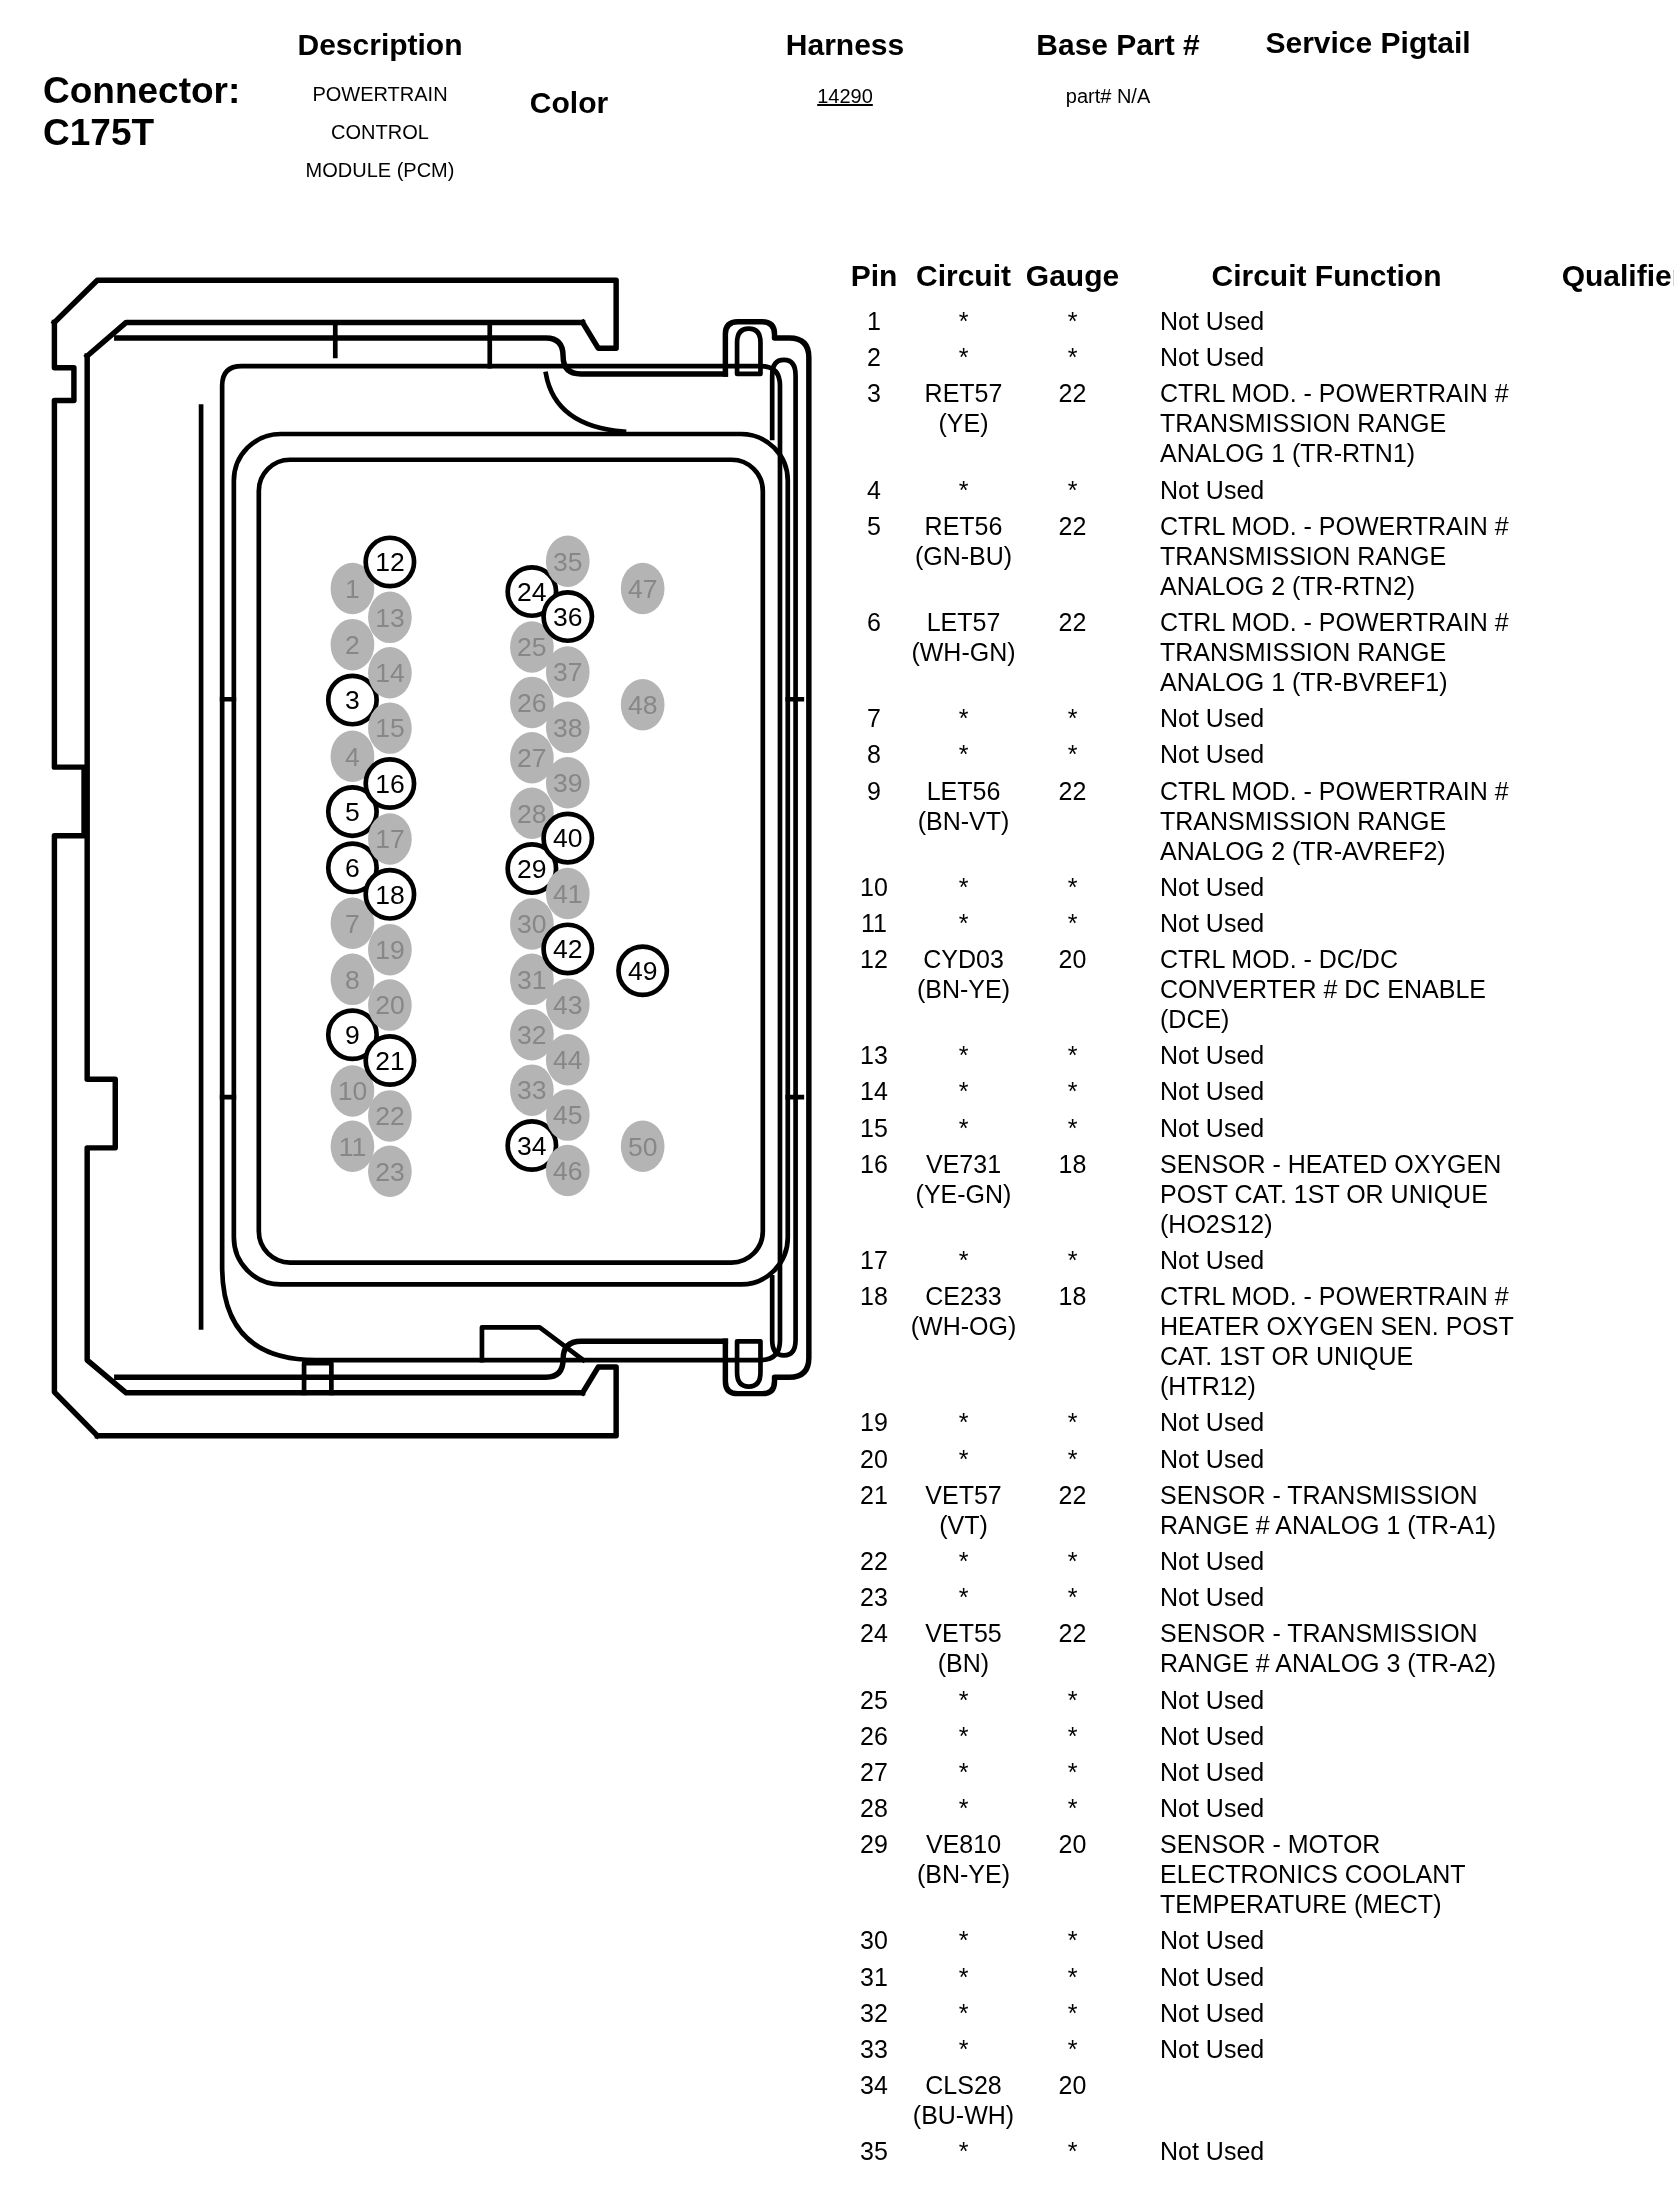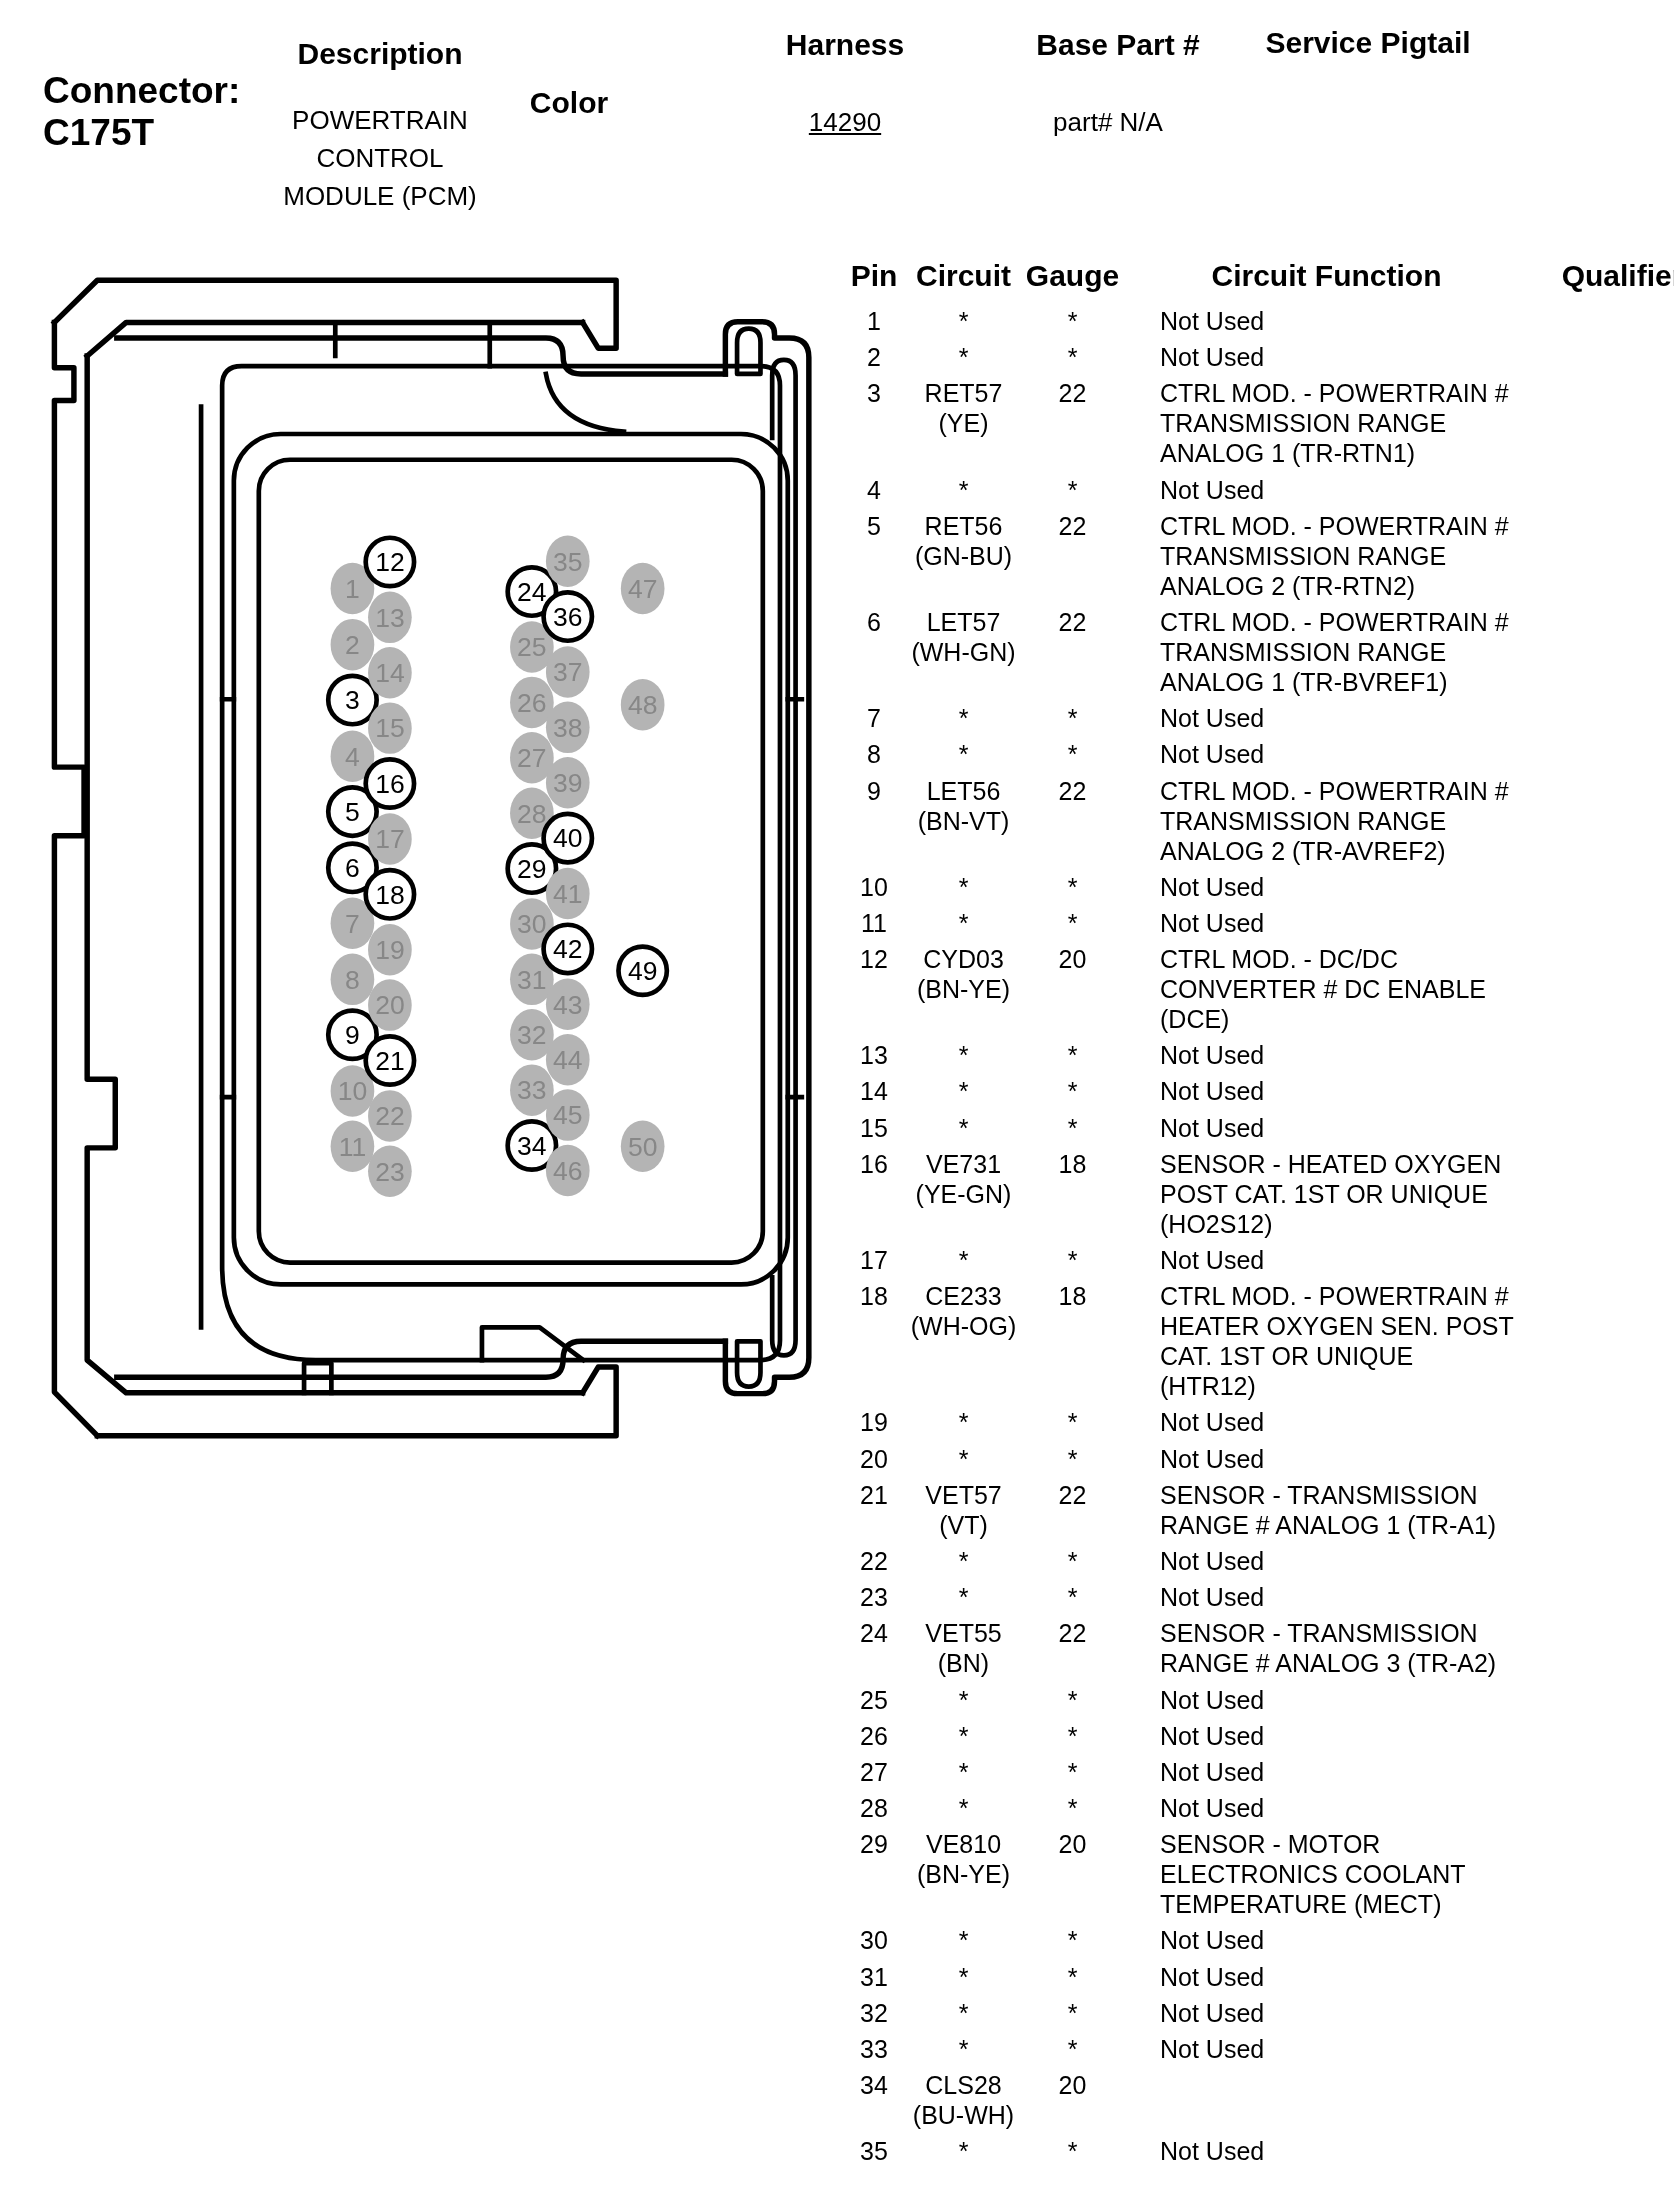--- a/index.html
+++ b/index.html
@@ -5,21 +5,21 @@
   html,body{margin:0;padding:0;}
   body{
     width:1674px;height:2205px;position:relative;background:#ffffff;
     font-family:"Liberation Sans",sans-serif;color:#000;overflow:hidden;
   }
   .abs{position:absolute;}
   .center-abs{position:absolute;transform:translateX(-50%);text-align:center;}
   
   #connector-title{left:43px;top:70px;font-size:37px;font-weight:bold;line-height:42px;white-space:pre-line;}
   .fld-label{font-weight:bold;font-size:30px;}
-  .fld-value{font-size:26px;line-height:38px;white-space:pre-line;margin-top:26px;}
+  .fld-value{font-size:20px;line-height:38px;white-space:pre-line;}
   
   #pin-table-header{left:843px;top:259px;width:831px;display:flex;font-weight:bold;font-size:30px;}
   #pin-table-rows{left:843px;top:306px;width:831px;}
   .t-row{display:flex;margin-bottom:6.2px;font-size:25px;line-height:30px;}
   .c-pin{width:62px;text-align:center;flex:none;}
   .c-circuit{width:117px;text-align:center;white-space:pre-line;flex:none;}
   .c-gauge{width:101px;text-align:center;flex:none;}
   .c-func{margin-left:37px;width:367px;white-space:pre-line;flex:none;}
   .c-qual{width:133px;text-align:center;flex:none;}
   .h-pin{width:62px;text-align:center;flex:none;}
@@ -32,21 +32,21 @@
   .oline{fill:none;stroke:#000;stroke-width:7;stroke-linejoin:round;stroke-linecap:square;}
   .oline2{fill:none;stroke:#000;stroke-width:6;stroke-linejoin:round;stroke-linecap:square;}
   .pin-num{font-family:"Liberation Sans",sans-serif;font-size:34px;}
 </style>
 </head>
 <body>
 
 <div class="abs" id="connector-title"><span>Connector:</span>
 <span>C175T</span></div>
 
-<div class="center-abs fld-label" style="left:380px;top:37px;">Description</div>
+<div class="center-abs fld-label" style="left:380px;top:28px;">Description</div>
 <div class="center-abs fld-value" style="left:380px;top:75px;">POWERTRAIN
 CONTROL
 MODULE (PCM)</div>
 
 <div class="center-abs fld-label" style="left:569px;top:86px;">Color</div>
 
 <div class="center-abs fld-label" style="left:845px;top:28px;">Harness</div>
 <div class="center-abs fld-value" style="left:845px;top:77px;text-decoration:underline;">14290</div>
 
 <div class="center-abs fld-label" style="left:1106px;top:28px;margin-left:12px;">Base Part #</div>

